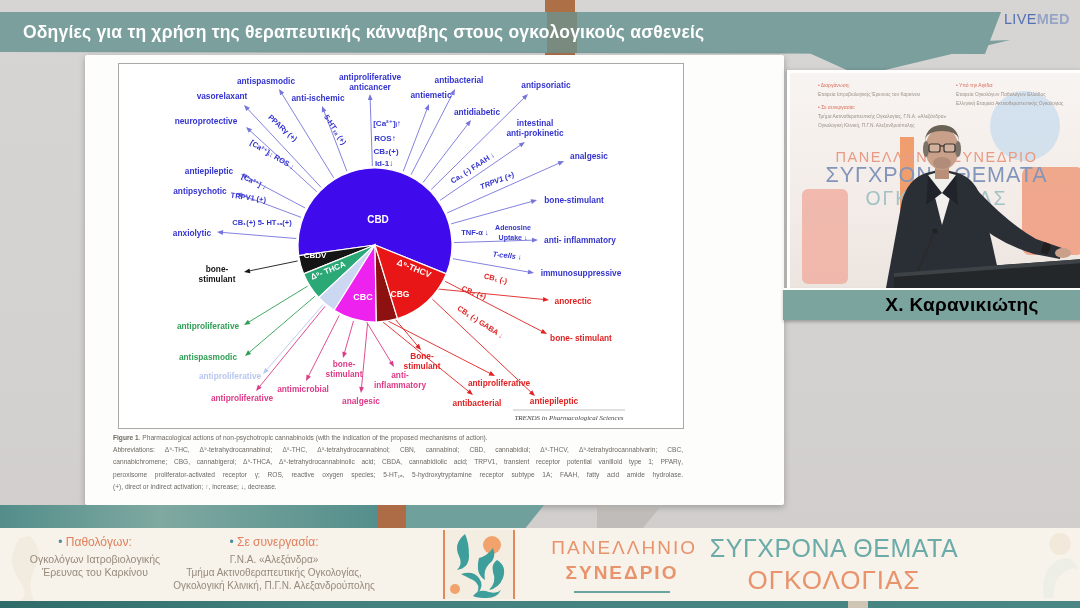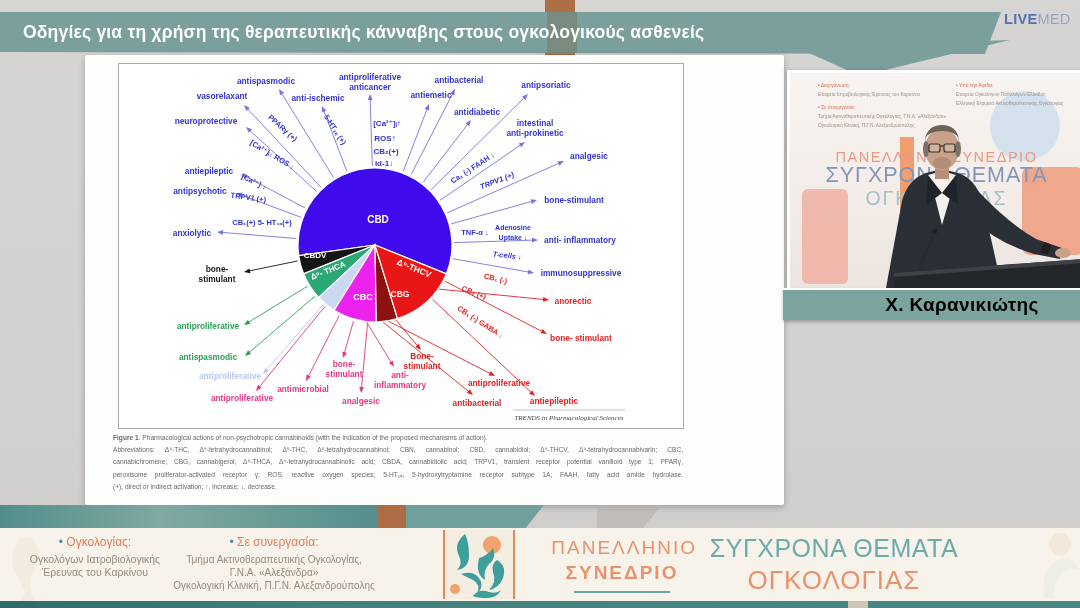--- a/index.html
+++ b/index.html
@@ -9,22 +9,22 @@
   .abs{position:absolute;}
   
   .top-stripe{left:545px;top:0;width:30px;height:58px;background:#ad6f46;}
   .banner{left:0;top:12px;width:1001px;height:42px;background:#7b9f9d;
     clip-path:polygon(0 0,1001px 0,985px 42px,0 40px);}
   .banner-wedge{left:798px;top:40px;width:220px;height:38px;background:#7b9f9d;
     clip-path:polygon(0 8px,212px 0,62px 36px);}
   .banner-stripe-tint{left:547px;top:12px;width:30px;height:41px;background:rgba(120,112,85,.42);}
   .title{left:23px;top:22px;color:#fff;font-size:17.5px;font-weight:bold;letter-spacing:.2px;}
   .livemed{left:1004px;top:11px;font-size:14.5px;letter-spacing:.3px;}
-  .livemed .lv{color:#5470b2;font-weight:bold;}
-  .livemed .md{color:#8b9cc4;font-weight:normal;opacity:.85;}
+  .livemed .lv{color:#5470b2;font-weight:normal;}
+  .livemed .md{color:#8b9cc4;font-weight:bold;opacity:.85;}
   
   .slide{left:85px;top:55px;width:699px;height:450px;background:#fdfdfb;
     box-shadow:0 2px 6px rgba(0,0,0,.25);border-radius:2px;}
   .chartbox{left:33px;top:8px;width:564px;height:364px;background:#fff;border:1px solid #a9a9a9;}
   .caption{left:28px;top:377px;width:570px;color:#6e6a64;font-size:6.6px;line-height:12.2px;}
   .caption .just{text-align:justify;text-align-last:justify;}
   
   .video-frame{left:787px;top:70px;width:293px;height:218px;background:#f6f1ee;
     border-left:3px solid #fff;border-top:3px solid #fff;box-shadow:-2px 0 4px rgba(0,0,0,.15);}
   .vc{position:absolute;left:0;top:0;width:293px;height:215px;overflow:hidden;
@@ -280,28 +280,28 @@
 
   <div class="abs cream">
     <svg class="abs wm" style="left:0;top:0;" width="70" height="73">
       <path d="M20,10 Q5,30 18,50 Q30,66 20,73 L34,73 Q26,55 36,38 Q44,22 30,8 Z" fill="#e9dfcd"></path>
     </svg>
     <svg class="abs wm" style="left:1030px;top:2px;" width="50" height="70">
       <circle cx="30" cy="14" r="11" fill="#ecd9c2"></circle>
       <path d="M14,68 Q10,40 28,30 Q44,24 48,40 Q40,36 32,44 Q22,52 24,68 Z" fill="#dbe7e0"></path>
     </svg>
     <div class="f-col" style="left:0px;top:8px;width:190px;">
-      <div class="f-lbl"><span class="dot">• </span><span>Ογκολογίας:</span></div>
+      <div class="f-lbl"><span class="dot">• </span><span>Παθολόγων:</span></div>
       <div>Ογκολόγων Ιατροβιολογικής</div>
       <div>Έρευνας του Καρκίνου</div>
     </div>
     <div class="f-col" style="left:168px;top:8px;width:212px;font-size:10px;">
       <div class="f-lbl"><span class="dot">• </span><span>Σε συνεργασία:</span></div>
+      <div>Γ.Ν.Α. «Αλεξάνδρα»</div>
       <div>Τμήμα Ακτινοθεραπευτικής Ογκολογίας,</div>
-      <div>Γ.Ν.Α. «Αλεξάνδρα»</div>
       <div>Ογκολογική Κλινική,  Π.Γ.Ν. Αλεξανδρούπολης</div>
     </div>
   </div>
   <div class="abs motif">
     <svg width="68" height="69" viewBox="0 0 68 69">
       <circle cx="47" cy="15" r="9" fill="#f2a36b"></circle>
       <circle cx="10" cy="59" r="5" fill="#f2a36b"></circle>
       <path d="M20,4 Q8,14 14,26 Q18,34 12,40 Q24,38 24,26 Q24,12 20,4 Z" fill="#3e9e9b"></path>
       <path d="M16,44 Q28,40 34,48 Q40,56 32,64 Q36,54 28,50 Q20,46 16,44 Z" fill="#3e9e9b"></path>
       <path d="M34,28 Q30,44 40,50 Q38,40 44,34 Q52,28 48,18 Q42,26 34,28 Z" fill="#3e9e9b"></path>

